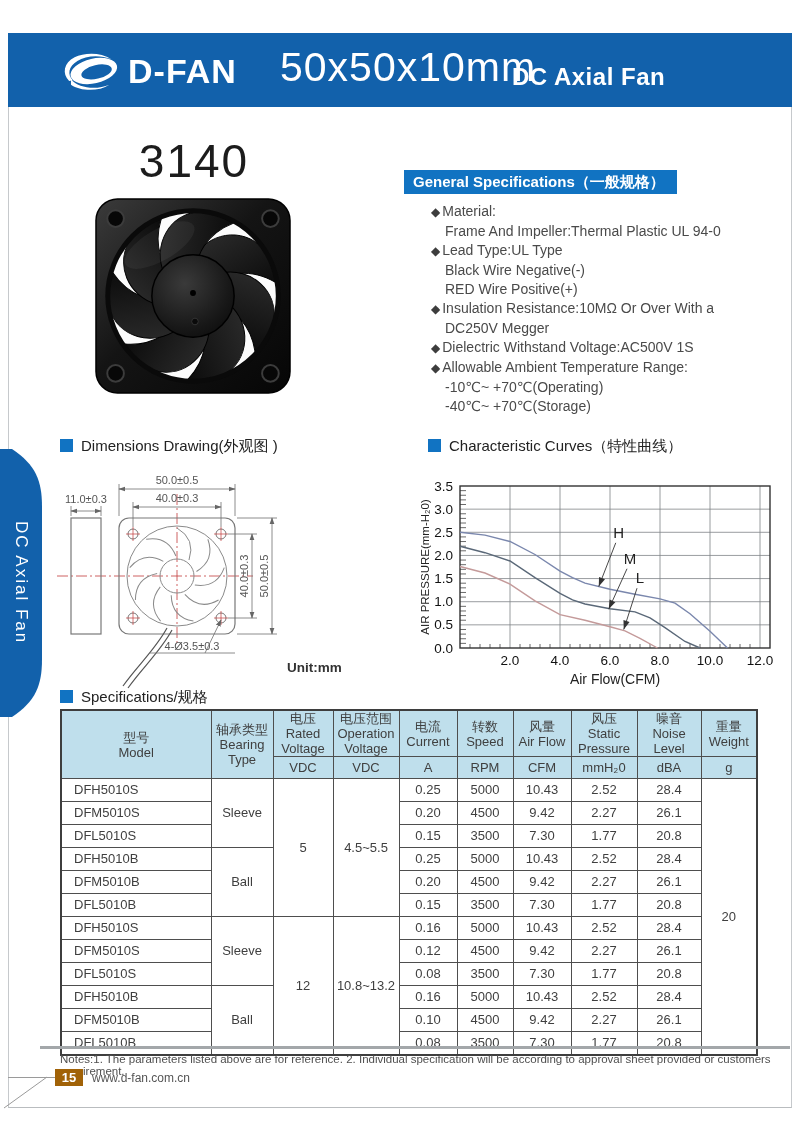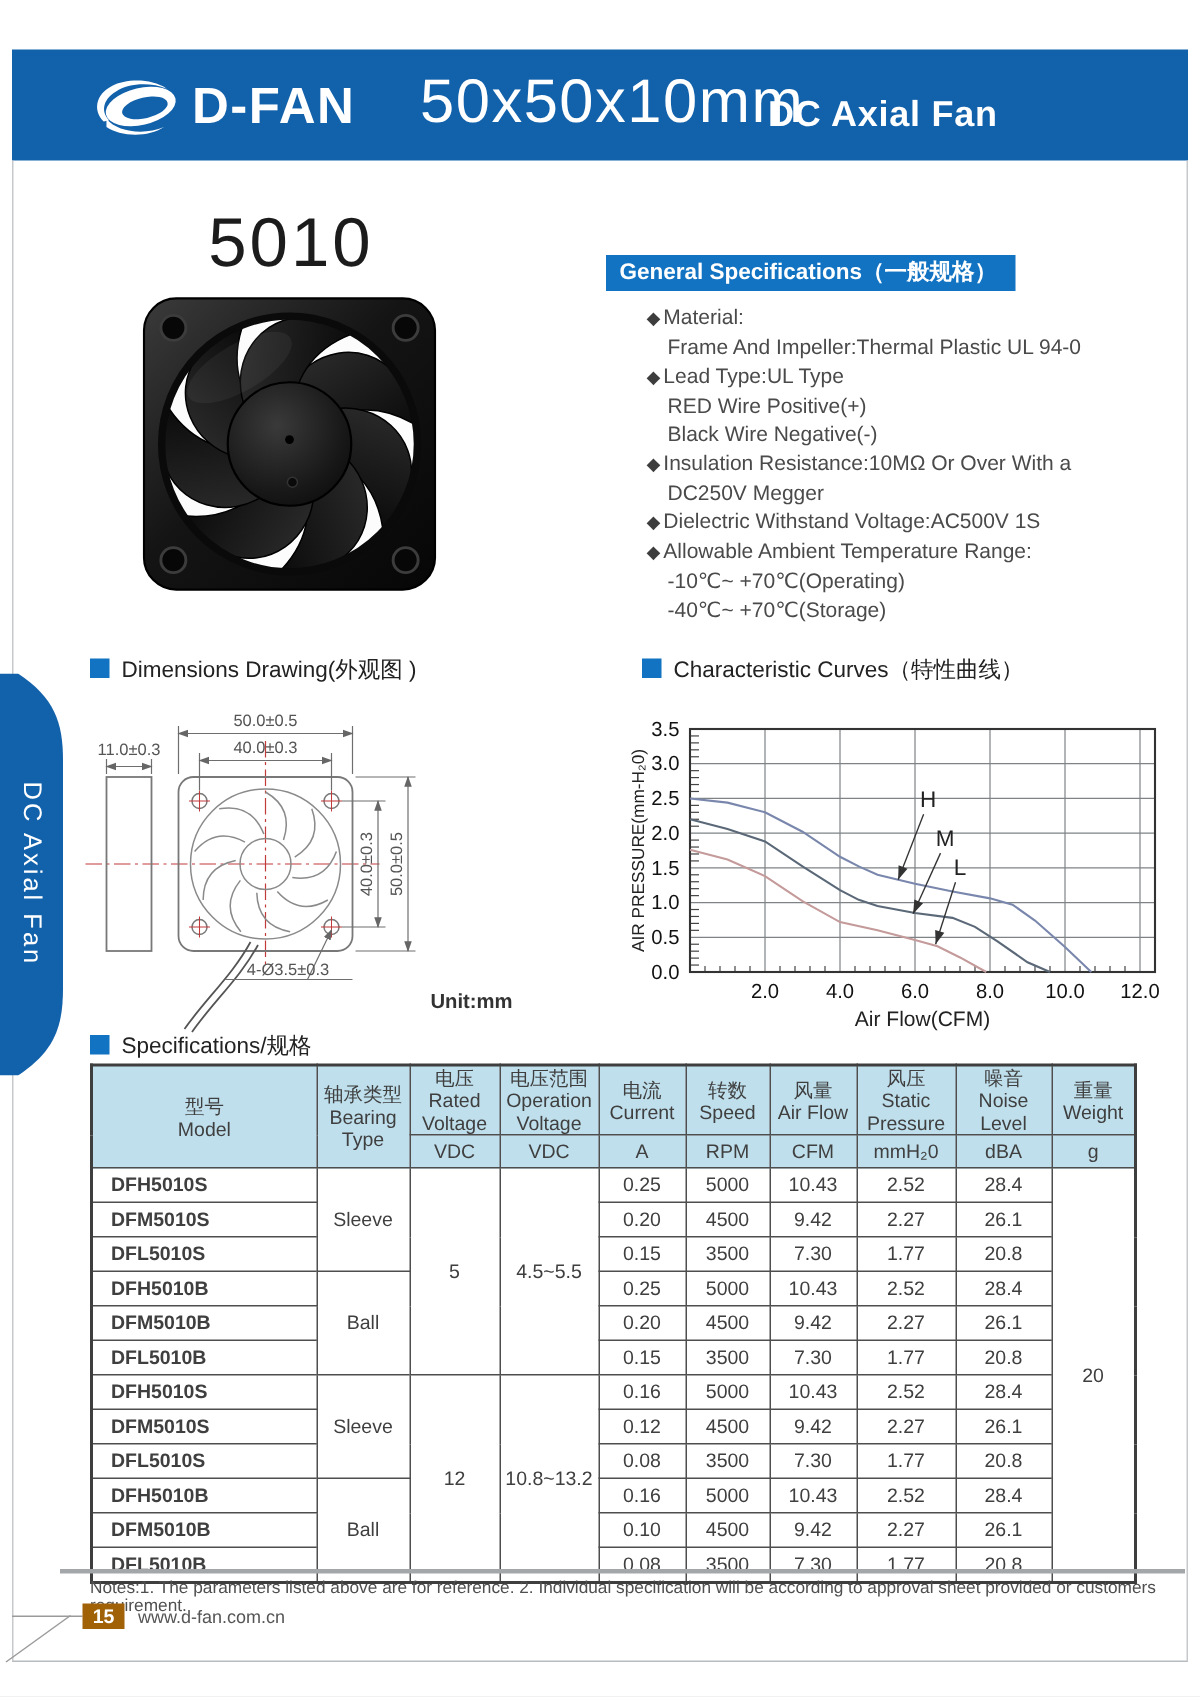--- a/index.html
+++ b/index.html
@@ -39,21 +39,21 @@
              writing-mode:vertical-rl;color:#fff;font-size:17px;letter-spacing:2px;}
 
   
   .spec-table{left:60px;top:709px;width:696px;border-collapse:collapse;table-layout:fixed;
               font-size:13px;color:#3f3f3f;}
   .spec-table th,.spec-table td{border:1px solid #4e4e4e;text-align:center;vertical-align:middle;
               padding:0 2px;line-height:15px;}
   .spec-table{border:2px solid #3e3e3e;}
   .spec-table thead th{background:#bfdfec;font-weight:400;height:22px;}
   .spec-table tbody td{height:22px;line-height:22px;}
-  .spec-table td.model-cell{text-align:left;padding-left:12px;font-weight:bold;}
+  .spec-table td.model-cell{text-align:left;padding-left:12px;}
 
   .thick-rule{left:40px;top:1046px;width:750px;height:3px;background:#a3a7aa;}
   .notes{left:60px;top:1053px;width:724px;font-size:11.5px;color:#4f4f4f;}
   .page-num{left:55px;top:1069px;width:28px;height:17px;background:#a16207;color:#fff;
             font-size:13px;font-weight:bold;text-align:center;line-height:17px;}
   .website{left:92px;top:1071px;font-size:12px;color:#555;}
   .foot-line{left:8px;top:1077px;width:47px;height:1px;background:#9a9a9a;}
 
   svg text{font-family:"Liberation Sans","DejaVu Sans",sans-serif;}
 </style>
@@ -71,21 +71,21 @@
         <path d="M12,32 C20,42 40,44 54,38 C42,46 22,45 12,38 Z" fill="#ffffff"></path>
       </svg>
       <span class="logo-name">D-FAN</span>
     </div>
     <div class="abs doc-title">50x50x10mm</div>
     <div class="abs doc-subtitle">DC Axial Fan</div>
   </div>
 
   <div class="abs frame"></div>
 
-  <div class="abs model-number">5010</div>
+  <div class="abs model-number">3140</div>
 
   <svg class="abs" style="left:95px;top:198px;" width="196" height="196" viewBox="0 0 200 200">
     <defs>
       <linearGradient id="frameG" x1="0" y1="0" x2="1" y2="1">
         <stop offset="0" stop-color="#3b3b3b"></stop>
           <stop offset=".45" stop-color="#141414"></stop>
           <stop offset="1" stop-color="#060606"></stop>
       </linearGradient>
       <radialGradient id="hubG" cx=".4" cy=".35" r=".9">
         <stop offset="0" stop-color="#3a3a3a"></stop>
@@ -120,22 +120,22 @@
         <circle cx="179" cy="179" r="8.5"></circle>
     </g>
     <ellipse cx="66" cy="48" rx="40" ry="16" fill="#ffffff" opacity="0.05" transform="rotate(-30 66 48)"></ellipse>
   </svg>
 
   <div class="abs gs-banner">General Specifications（一般规格）</div>
   <div class="abs gs-list" id="gs-list">
       <div class="gs-line"><span class="diamond">◆</span><span>Material:</span></div>
       <div class="gs-line indent"><span>Frame And Impeller:Thermal Plastic UL 94-0</span></div>
       <div class="gs-line"><span class="diamond">◆</span><span>Lead Type:UL Type</span></div>
+      <div class="gs-line indent"><span>Black Wire Negative(-)</span></div>
       <div class="gs-line indent"><span>RED Wire Positive(+)</span></div>
-      <div class="gs-line indent"><span>Black Wire Negative(-)</span></div>
       <div class="gs-line"><span class="diamond">◆</span><span>Insulation Resistance:10MΩ Or Over With a</span></div>
       <div class="gs-line indent"><span>DC250V Megger</span></div>
       <div class="gs-line"><span class="diamond">◆</span><span>Dielectric Withstand Voltage:AC500V 1S</span></div>
       <div class="gs-line"><span class="diamond">◆</span><span>Allowable Ambient Temperature Range:</span></div>
       <div class="gs-line indent"><span>-10℃~ +70℃(Operating)</span></div>
       <div class="gs-line indent"><span>-40℃~ +70℃(Storage)</span></div>
     </div>
 
   <div class="abs sec-title" style="left:60px;top:437px;">
     <span class="bullet-sq"></span><span>Dimensions Drawing(外观图 )</span>

